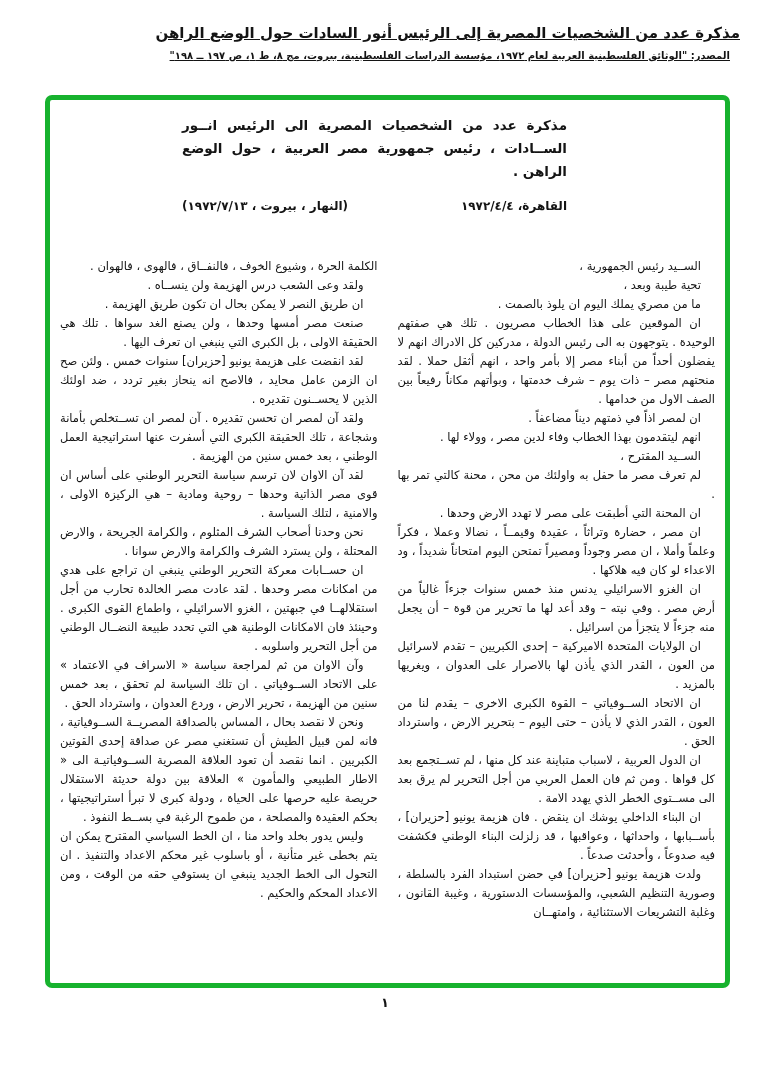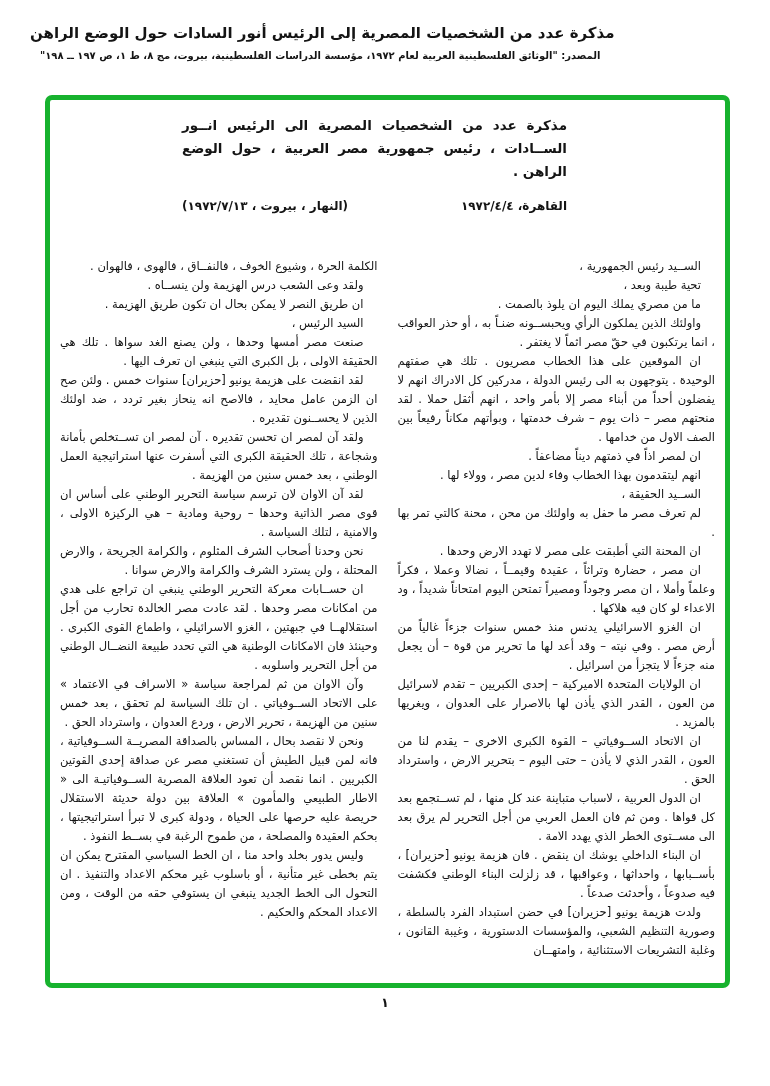--- a/index.html
+++ b/index.html
@@ -4,21 +4,21 @@
 <style>
   html,body{margin:0;padding:0;}
   body{
     width:770px;height:1086px;
     background:#ffffff;
     font-family:"DejaVu Sans",sans-serif;
     color:#141414;
     position:relative;
     overflow:hidden;
   }
-  .page-header{direction:rtl;text-align:left;}
+  .page-header{direction:rtl;text-align:right;text-decoration:underline;}
   .page-title{
     margin:24px 30px 0 30px;
     font-size:15px;font-weight:bold;line-height:18px;
   }
   .page-source{
     margin:7px 40px 0 40px;
     font-size:10px;font-weight:bold;line-height:13px;
   }
   .doc-box{
     position:absolute;left:45px;top:95px;
@@ -73,40 +73,38 @@
   </div>
   <div class="dateline" data-name="dateline">
     <span data-name="place-date">القاهرة، ١٩٧٢/٤/٤</span>
     <span data-name="publication-ref">(النهار ، بيروت ، ١٩٧٢/٧/١٣)</span>
   </div>
   <div class="columns" data-name="body-columns">
     <div class="col" data-name="column-right">
         <p data-name="paragraph">الســيد رئيس الجمهورية ،</p>
         <p data-name="paragraph">تحية طيبة وبعد ،</p>
         <p data-name="paragraph">ما من مصري يملك اليوم ان يلوذ بالصمت .</p>
-        <p data-name="paragraph">واولئك الذين يملكون الرأي ويحبســونه ضنـاً به ، أو حذر العواقب ، انما يرتكبون في حقّ مصر اثماً لا يغتفر .</p>
         <p data-name="paragraph">ان الموقعين على هذا الخطاب مصريون . تلك هي صفتهم الوحيدة . يتوجهون به الى رئيس الدولة ، مدركين كل الادراك انهم لا يفضلون أحداً من أبناء مصر إلا بأمر واحد ، انهم أثقل حملا . لقد منحتهم مصر – ذات يوم – شرف خدمتها ، وبوأتهم مكاناً رفيعاً بين الصف الاول من خدامها .</p>
         <p data-name="paragraph">ان لمصر اذاً في ذمتهم ديناً مضاعفاً .</p>
         <p data-name="paragraph">انهم ليتقدمون بهذا الخطاب وفاء لدين مصر ، وولاء لها .</p>
-        <p data-name="paragraph">الســيد الحقيقة ،</p>
+        <p data-name="paragraph">الســيد المقترح ،</p>
         <p data-name="paragraph">لم تعرف مصر ما حفل به واولئك من محن ، محنة كالتي تمر بها .</p>
         <p data-name="paragraph">ان المحنة التي أطبقت على مصر لا تهدد الارض وحدها .</p>
         <p data-name="paragraph">ان مصر ، حضارة وتراثاً ، عقيدة وقيمــاً ، نضالا وعملا ، فكراً وعلماً وأملا ، ان مصر وجوداً ومصيراً تمتحن اليوم امتحاناً شديداً ، ود الاعداء لو كان فيه هلاكها .</p>
         <p data-name="paragraph">ان الغزو الاسرائيلي يدنس منذ خمس سنوات جزءاً غالياً من أرض مصر . وفي نيته – وقد أعد لها ما تحرير من قوة – أن يجعل منه جزءاً لا يتجزأ من اسرائيل .</p>
         <p data-name="paragraph">ان الولايات المتحدة الاميركية – إحدى الكبريين – تقدم لاسرائيل من العون ، القدر الذي يأذن لها بالاصرار على العدوان ، ويغريها بالمزيد .</p>
         <p data-name="paragraph">ان الاتحاد الســوفياتي – القوة الكبرى الاخرى – يقدم لنا من العون ، القدر الذي لا يأذن – حتى اليوم – بتحرير الارض ، واسترداد الحق .</p>
         <p data-name="paragraph">ان الدول العربية ، لاسباب متباينة عند كل منها ، لم تســتجمع بعد كل قواها . ومن ثم فان العمل العربي من أجل التحرير لم يرق بعد الى مســتوى الخطر الذي يهدد الامة .</p>
         <p data-name="paragraph">ان البناء الداخلي يوشك ان ينقض . فان هزيمة يونيو [حزيران] ، بأســبابها ، واحداثها ، وعواقبها ، قد زلزلت البناء الوطني فكشفت فيه صدوعاً ، وأحدثت صدعاً .</p>
         <p data-name="paragraph">ولدت هزيمة يونيو [حزيران] في حضن استبداد الفرد بالسلطة ، وصورية التنظيم الشعبي، والمؤسسات الدستورية ، وغيبة القانون ، وغلبة التشريعات الاستثنائية ، وامتهــان</p>
       </div>
     <div class="col" data-name="column-left">
         <p data-name="paragraph">الكلمة الحرة ، وشيوع الخوف ، فالنفــاق ، فالهوى ، فالهوان .</p>
         <p data-name="paragraph">ولقد وعى الشعب درس الهزيمة ولن ينســاه .</p>
         <p data-name="paragraph">ان طريق النصر لا يمكن بحال ان تكون طريق الهزيمة .</p>
-        <p data-name="paragraph">السيد الرئيس ،</p>
         <p data-name="paragraph">صنعت مصر أمسها وحدها ، ولن يصنع الغد سواها . تلك هي الحقيقة الاولى ، بل الكبرى التي ينبغي ان تعرف اليها .</p>
         <p data-name="paragraph">لقد انقضت على هزيمة يونيو [حزيران] سنوات خمس . ولئن صح ان الزمن عامل محايد ، فالاصح انه ينحاز بغير تردد ، ضد اولئك الذين لا يحســنون تقديره .</p>
         <p data-name="paragraph">ولقد آن لمصر ان تحسن تقديره . آن لمصر ان تســتخلص بأمانة وشجاعة ، تلك الحقيقة الكبرى التي أسفرت عنها استراتيجية العمل الوطني ، بعد خمس سنين من الهزيمة .</p>
         <p data-name="paragraph">لقد آن الاوان لان ترسم سياسة التحرير الوطني على أساس ان قوى مصر الذاتية وحدها – روحية ومادية – هي الركيزة الاولى ، والامنية ، لتلك السياسة .</p>
         <p data-name="paragraph">نحن وحدنا أصحاب الشرف المثلوم ، والكرامة الجريحة ، والارض المحتلة ، ولن يسترد الشرف والكرامة والارض سوانا .</p>
         <p data-name="paragraph">ان حســابات معركة التحرير الوطني ينبغي ان تراجع على هدي من امكانات مصر وحدها . لقد عادت مصر الخالدة تحارب من أجل استقلالهــا في جبهتين ، الغزو الاسرائيلي ، واطماع القوى الكبرى . وحينئذ فان الامكانات الوطنية هي التي تحدد طبيعة النضــال الوطني من أجل التحرير واسلوبه .</p>
         <p data-name="paragraph">وآن الاوان من ثم لمراجعة سياسة « الاسراف في الاعتماد » على الاتحاد الســوفياتي . ان تلك السياسة لم تحقق ، بعد خمس سنين من الهزيمة ، تحرير الارض ، وردع العدوان ، واسترداد الحق .</p>
         <p data-name="paragraph">ونحن لا نقصد بحال ، المساس بالصداقة المصريــة الســوفياتية ، فانه لمن قبيل الطيش أن تستغني مصر عن صداقة إحدى القوتين الكبريين . انما نقصد أن تعود العلاقة المصرية الســوفياتيـة الى « الاطار الطبيعي والمأمون » العلاقة بين دولة حديثة الاستقلال حريصة عليه حرصها على الحياة ، ودولة كبرى لا تبرأ استراتيجيتها ، بحكم العقيدة والمصلحة ، من طموح الرغبة في بســط النفوذ .</p>
         <p data-name="paragraph">وليس يدور بخلد واحد منا ، ان الخط السياسي المقترح يمكن ان يتم بخطى غير متأنية ، أو باسلوب غير محكم الاعداد والتنفيذ . ان التحول الى الخط الجديد ينبغي ان يستوفي حقه من الوقت ، ومن الاعداد المحكم والحكيم .</p>
       </div>

